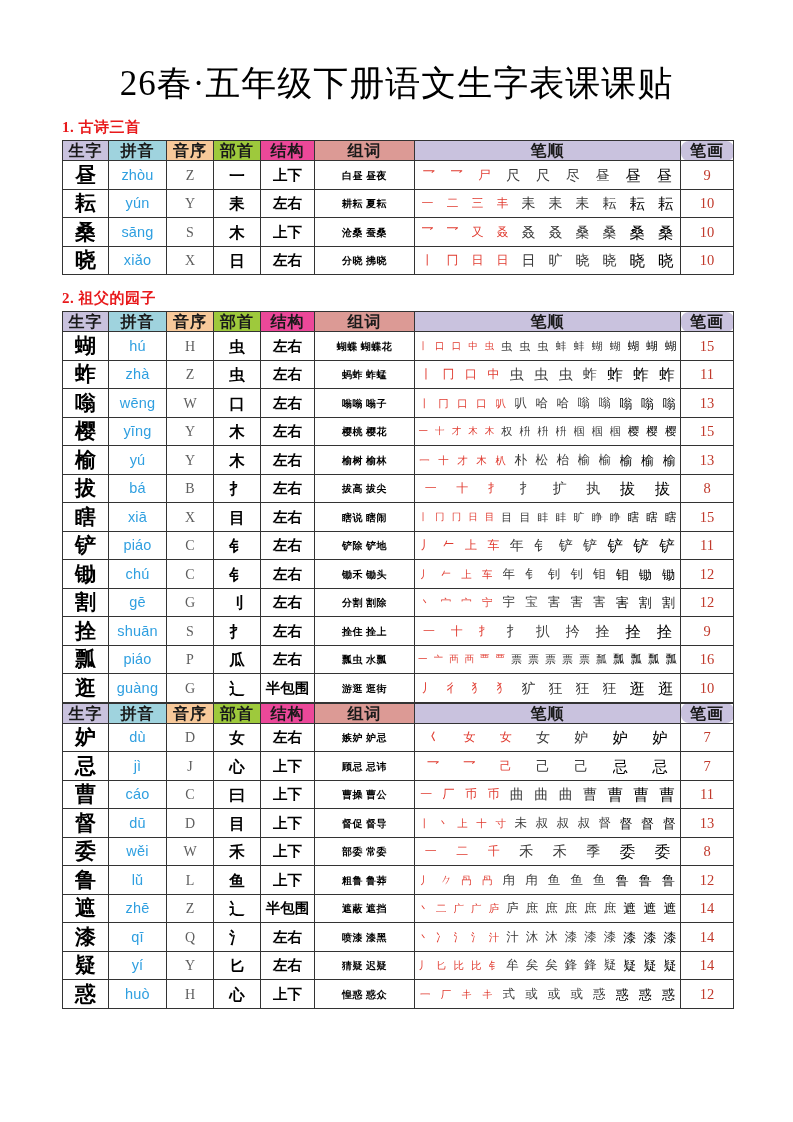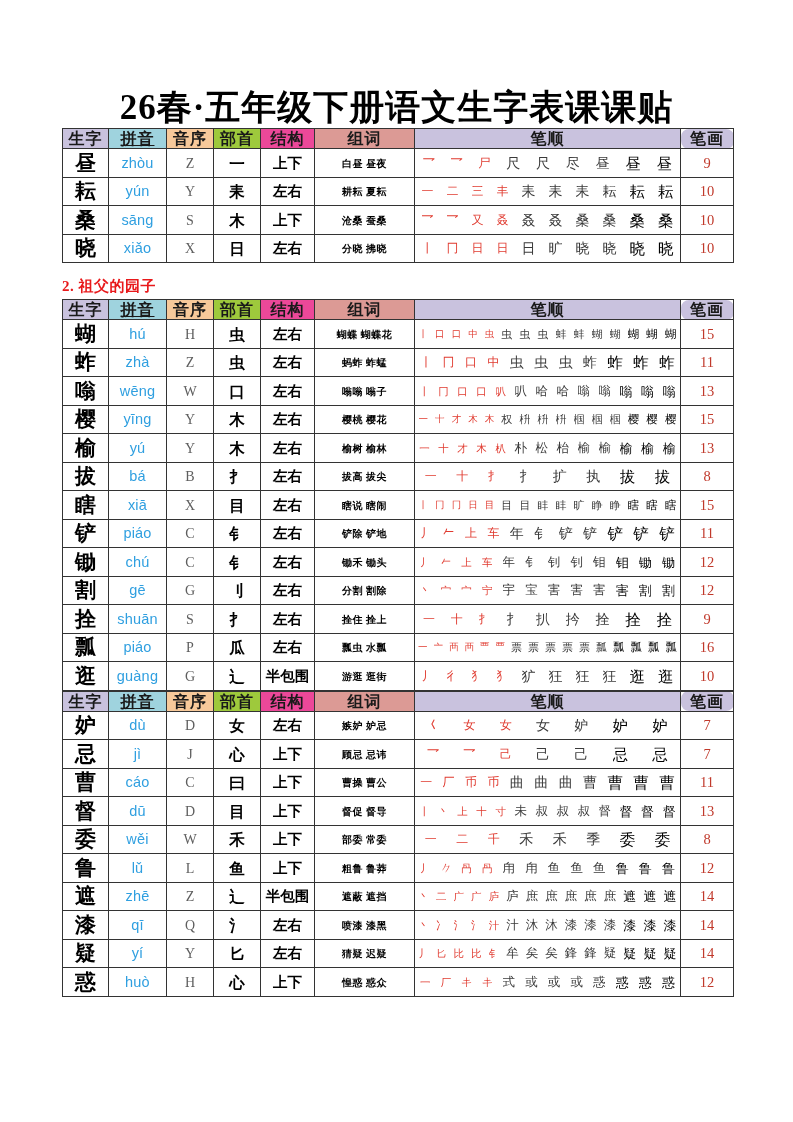--- a/index.html
+++ b/index.html
@@ -21,25 +21,25 @@
     height: 1122px;
     box-sizing: border-box;
     padding: 0;
     position: relative;
   }
 
   
   .doc-title {
     text-align: center;
     font-size: 35px;
-    font-weight: bold;
+    font-weight: normal;
     letter-spacing: 1px;
     color: #000;
     margin: 0;
-    padding-top: 88px;
+    padding-top: 64px;
     padding-bottom: 0;
     line-height: 1.15;
     font-family: "Liberation Serif", "DejaVu Serif", serif;
     white-space: nowrap;
   }
 
   
   .section {
     margin: 0;
   }
@@ -73,21 +73,21 @@
   tr.hdr th {
     height: 19px;
     font-size: 16px;
     font-weight: bold;
     color: #1a1a1a;
     letter-spacing: 1px;
     line-height: 19px;
     font-family: "Liberation Serif", "DejaVu Serif", serif;
   }
   .h-zi      { background: #c9c2de; }
-  .h-pinyin  { background: #9fd3de; text-decoration: underline; }
+  .h-pinyin  { background: #9fd3de; }
   .h-yinxu   { background: #f7c99a; }
   .h-bushou  { background: #9ec93c; margin-left: 20px; }
   .h-jiegou  { background: #ec4899; }
   .h-zuci    { background: #dc9a95; }
   .h-bishun  { background: #c9c2de; }
   .h-bihua   { background: #c9c2de; border-radius: 8px; }
 
   
   col.c-zi     { width: 46px; }
   col.c-pinyin { width: 58px; }
@@ -197,20 +197,21 @@
 </style>
 </head>
 <body>
 
 <div class="page">
 
   <h1 class="doc-title">26春·五年级下册语文生字表课课贴</h1>
 
   <div id="sections-root">
       <div class="section">
+        <div class="section-heading">1. 古诗三首</div>
         <table class="cz-table">
           <colgroup>
             <col class="c-zi">
             <col class="c-pinyin">
             <col class="c-yinxu">
             <col class="c-bushou">
             <col class="c-jiegou">
             <col class="c-zuci">
             <col class="c-bishun">
             <col class="c-bihua">

